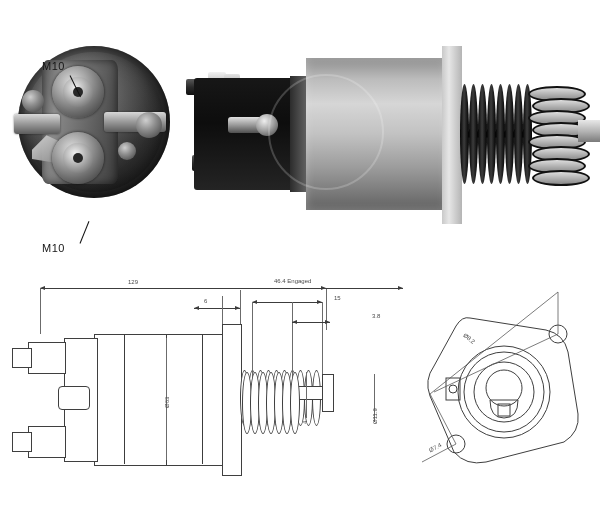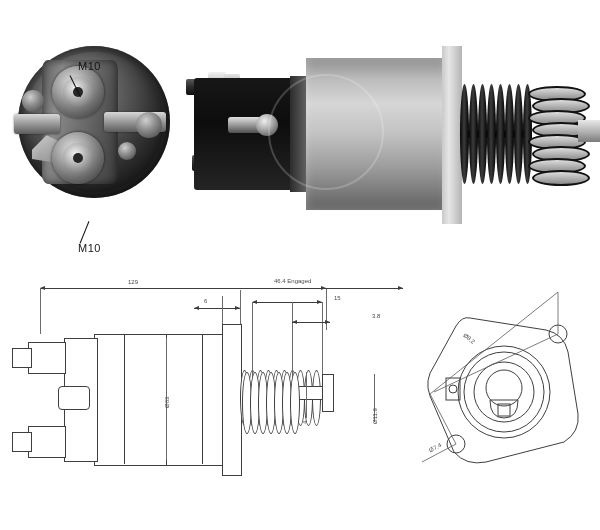--- a/index.html
+++ b/index.html
@@ -13,21 +13,20 @@
   
   .abs{position:absolute;}
   .dimtxt{
     font-family:"Liberation Sans", sans-serif;
     font-size:6px;color:#4a4a4a;white-space:nowrap;letter-spacing:0px;
   }
   .lbl{
     font-family:"Liberation Sans", sans-serif;
     font-size:11px;color:#151515;font-weight:400;white-space:nowrap;
     letter-spacing:.5px;
-    margin-left:36px;
   }
 
   
   #photo-endview{left:8px;top:38px;width:168px;height:168px;}
   .ev-disc{
     position:absolute;left:10px;top:8px;width:152px;height:152px;border-radius:50%;
     background:
       radial-gradient(circle at 34% 28%, #7d7d7d 0%, #4c4c4c 38%, #2a2a2a 70%, #141414 100%);
     box-shadow:inset 0 0 18px rgba(0,0,0,.85);
   }

